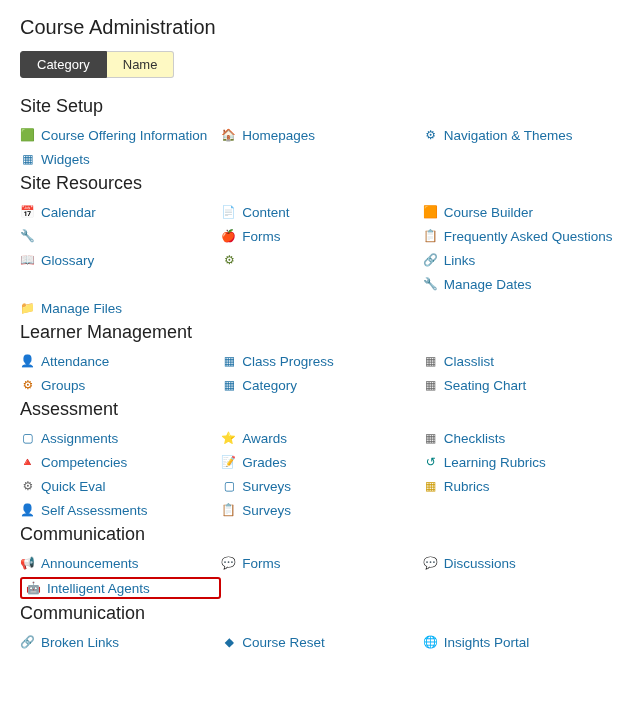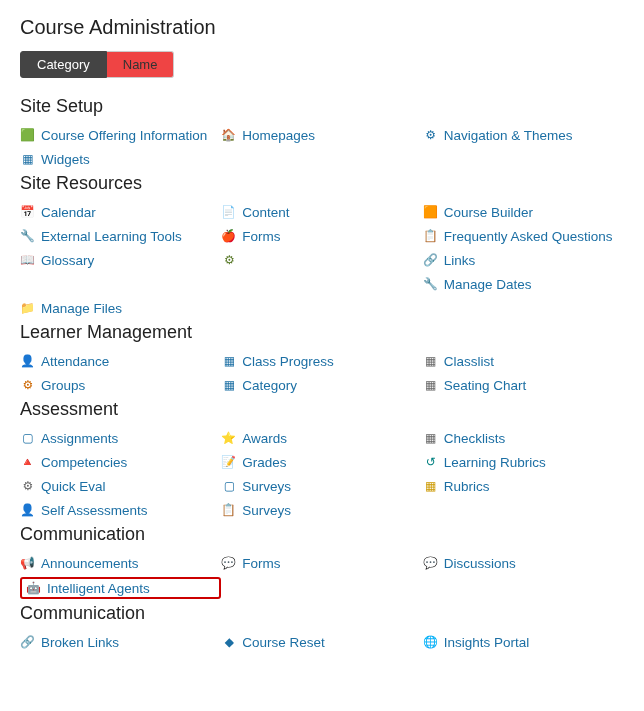--- a/index.html
+++ b/index.html
@@ -20,21 +20,21 @@
     }
     .tabs {
       display: flex;
       margin-bottom: 18px;
     }
     .tab {
       padding: 5px 16px;
       border: 1px solid #ccc;
       font-size: 13px;
       cursor: pointer;
-      background: #ef4444;
+      background: #fef9c3;
       color: #333;
     }
     .tab.active {
       background: #444;
       color: #fff;
       border-color: #444;
     }
     .tab:first-child { border-radius: 3px 0 0 3px; }
     .tab:last-child { border-radius: 0 3px 3px 0; border-left: none; }
     .section-title {
@@ -125,21 +125,20 @@
     <a class="link-item">
       <span class="icon icon-blue">📄</span>
       <span>Content</span>
     </a>
     <a class="link-item">
       <span class="icon icon-orange">🟧</span>
       <span>Course Builder</span>
     </a>
     <a class="link-item">
       <span class="icon icon-gray">🔧</span>
-      <span>External Learning Tools</span>
     </a>
     <a class="link-item">
       <span class="icon icon-red">🍎</span>
       <span>Forms</span>
     </a>
     <a class="link-item">
       <span class="icon icon-blue">📋</span>
       <span>Frequently Asked Questions</span>
     </a>
     <a class="link-item">

